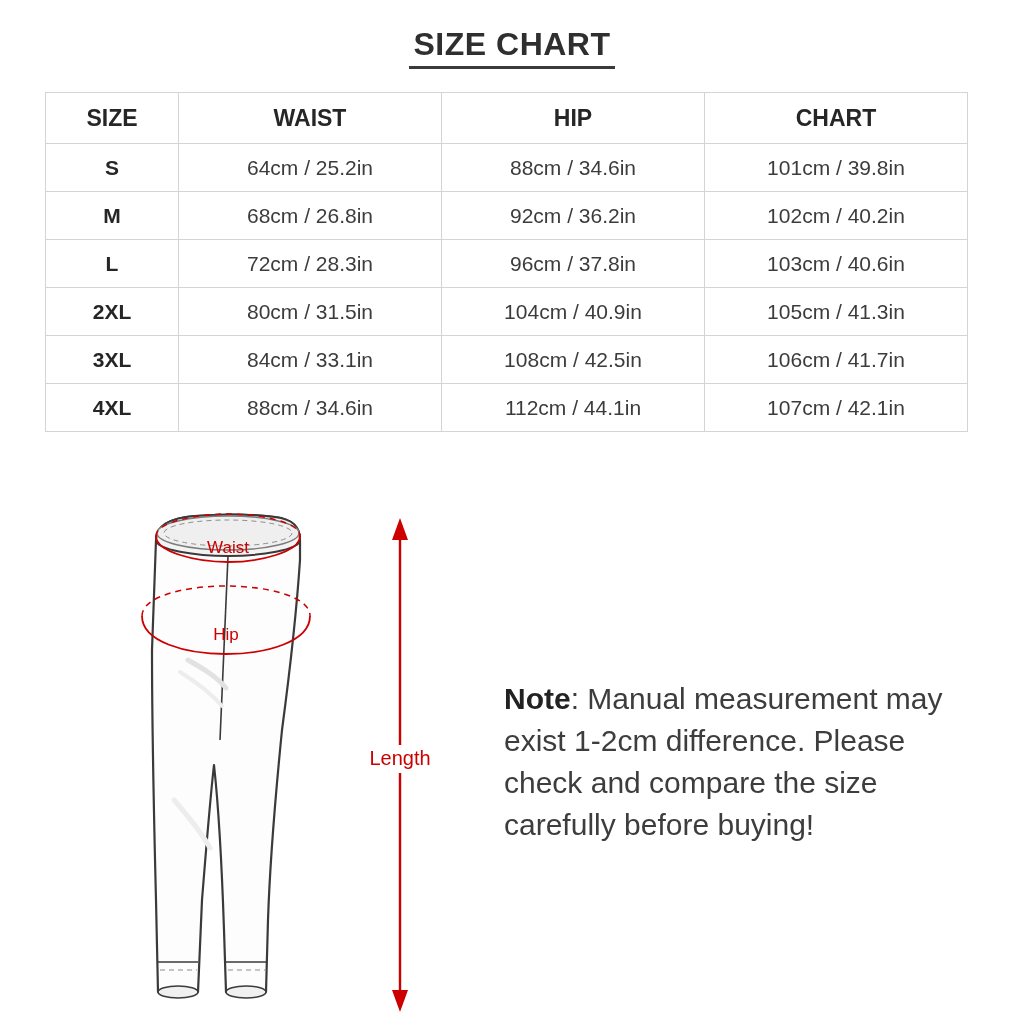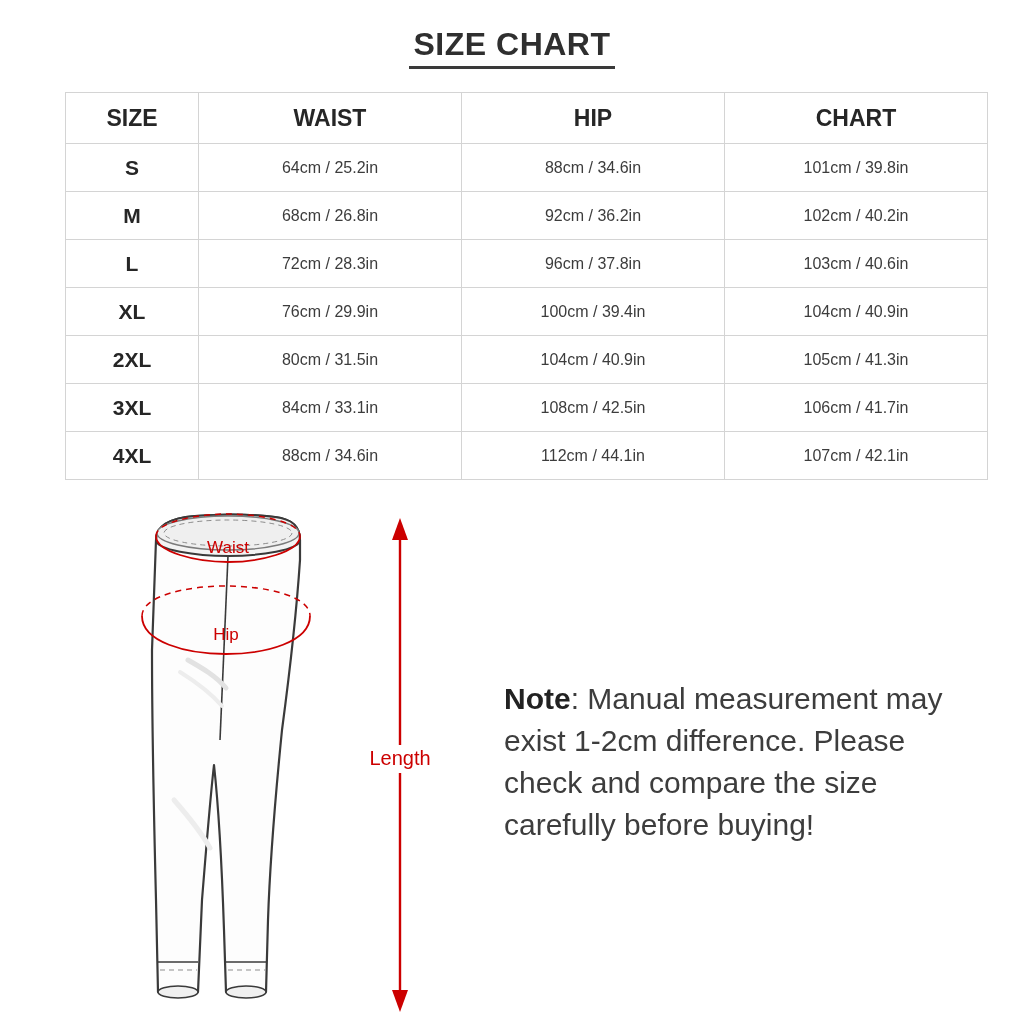--- a/index.html
+++ b/index.html
@@ -39,35 +39,35 @@
     left: 409px;
     width: 206px;
     height: 3px;
     background: #3a3a3a;
   }
 
   
   .table-wrap {
     position: absolute;
     top: 92px;
-    left: 65px;
+    left: 45px;
     width: 922px;
   }
   table.size-table {
     border-collapse: collapse;
     width: 922px;
     table-layout: fixed;
   }
   table.size-table th,
   table.size-table td {
     border: 1px solid #d4d4d4;
     height: 45px;
     text-align: center;
     vertical-align: middle;
-    font-size: 16px;
+    font-size: 21px;
     color: #3c3c3c;
     font-weight: normal;
   }
   table.size-table thead th {
     font-size: 23px;
     font-weight: bold;
     color: #262626;
     height: 48px;
   }
   table.size-table tbody td.size-col {
@@ -137,26 +137,20 @@
           <td class="size-col">M</td>
           <td>68cm / 26.8in</td>
           <td>92cm / 36.2in</td>
           <td>102cm / 40.2in</td>
         </tr>
         <tr>
           <td class="size-col">L</td>
           <td>72cm / 28.3in</td>
           <td>96cm / 37.8in</td>
           <td>103cm / 40.6in</td>
-        </tr>
-        <tr>
-          <td class="size-col">XL</td>
-          <td>76cm / 29.9in</td>
-          <td>100cm / 39.4in</td>
-          <td>104cm / 40.9in</td>
         </tr>
         <tr>
           <td class="size-col">2XL</td>
           <td>80cm / 31.5in</td>
           <td>104cm / 40.9in</td>
           <td>105cm / 41.3in</td>
         </tr>
         <tr>
           <td class="size-col">3XL</td>
           <td>84cm / 33.1in</td>

